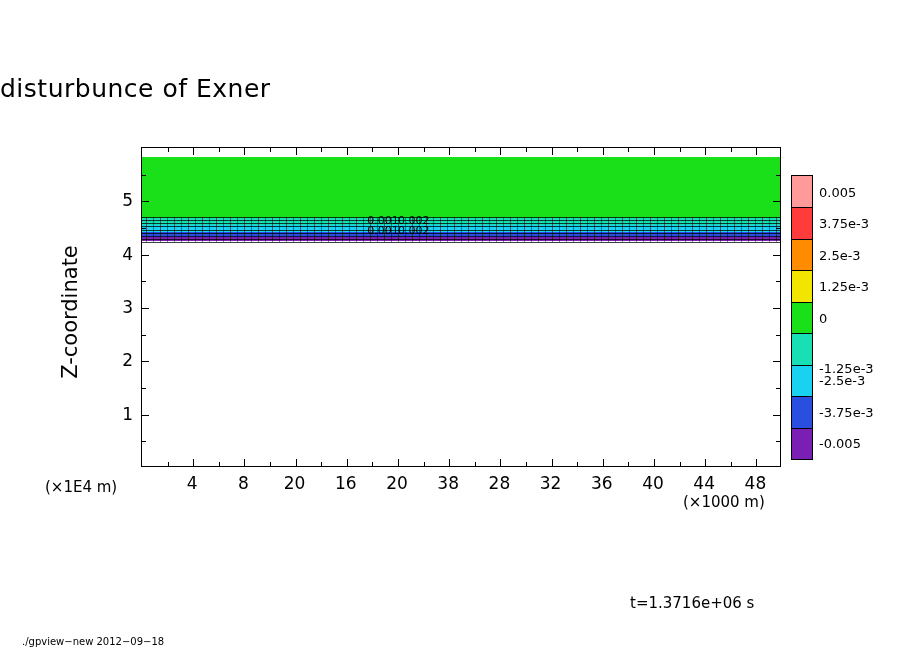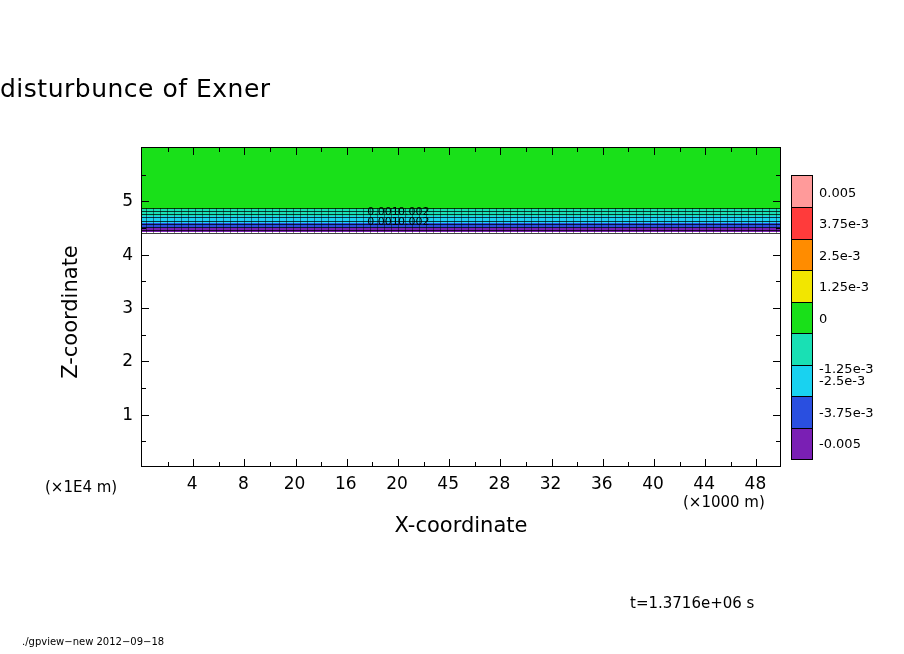--- a/index.html
+++ b/index.html
@@ -32,21 +32,21 @@
     left: 141px; top: 147px;
     width: 640px; height: 320px;
     border: 1.5px solid #000;
     box-sizing: border-box;
     background: #ffffff;
     overflow: hidden;
   }
   
   #field {
     position: absolute;
-    left: 0; top: 0;
+    left: 0; top: 9px;
     width: 100%;
     height: 100%;
     text-align: center;
   }
   .band { position: absolute; left: 0; width: 100%; }
 
   
   .hatch {
     position: absolute;
     left: 0; width: 100%;
@@ -354,21 +354,20 @@
       <div class="tick-y" style="top: 186.667px; width: 4px;"></div>
       <div class="tick-y-right" style="top: 186.667px; width: 4px;"></div>
       <div class="tick-y" style="top: 133.333px; width: 4px;"></div>
       <div class="tick-y-right" style="top: 133.333px; width: 4px;"></div>
       <div class="tick-y" style="top: 80px; width: 4px;"></div>
       <div class="tick-y-right" style="top: 80px; width: 4px;"></div>
       <div class="tick-y" style="top: 26.6667px; width: 4px;"></div>
       <div class="tick-y-right" style="top: 26.6667px; width: 4px;"></div>
     </div>
 
-  <div id="xaxis-name" class="abs">X-coordinate</div>
   <div id="yaxis-name" class="abs">Z-coordinate</div>
   <div id="xunit-left" class="abs">(×1E4 m)</div>
   <div id="xunit-right" class="abs">(×1000 m)</div>
 
   <div id="colorbar-box" class="abs">
       <div class="cb-seg" style="height: 31.4444px; background: rgb(255, 154, 154);"></div>
       <div class="cb-seg" style="height: 31.4444px; background: rgb(255, 59, 59);"></div>
       <div class="cb-seg" style="height: 31.4444px; background: rgb(255, 140, 0);"></div>
       <div class="cb-seg" style="height: 31.4444px; background: rgb(242, 230, 0);"></div>
       <div class="cb-seg" style="height: 31.4444px; background: rgb(25, 224, 25);"></div>
@@ -398,21 +397,21 @@
     </div>
 
   <div id="time-text" class="abs">t=1.3716e+06 s</div>
   <div id="footer-left" class="abs">./gpview−new  2012−09−18</div>
 
 <div class="xlabel-txt" style="left: 192.2px; top: 473px;">4</div>
     <div class="xlabel-txt" style="left: 243.4px; top: 473px;">8</div>
     <div class="xlabel-txt" style="left: 294.6px; top: 473px;">20</div>
     <div class="xlabel-txt" style="left: 345.8px; top: 473px;">16</div>
     <div class="xlabel-txt" style="left: 397px; top: 473px;">20</div>
-    <div class="xlabel-txt" style="left: 448.2px; top: 473px;">45</div>
+    <div class="xlabel-txt" style="left: 448.2px; top: 473px;">38</div>
     <div class="xlabel-txt" style="left: 499.4px; top: 473px;">28</div>
     <div class="xlabel-txt" style="left: 550.6px; top: 473px;">32</div>
     <div class="xlabel-txt" style="left: 601.8px; top: 473px;">36</div>
     <div class="xlabel-txt" style="left: 653px; top: 473px;">40</div>
     <div class="xlabel-txt" style="left: 704.2px; top: 473px;">44</div>
     <div class="xlabel-txt" style="left: 755.4px; top: 473px;">48</div>
     <div class="ylabel-txt" style="left: 109px; width: 24px; top: 413.667px;">1</div>
     <div class="ylabel-txt" style="left: 109px; width: 24px; top: 360.333px;">2</div>
     <div class="ylabel-txt" style="left: 109px; width: 24px; top: 307px;">3</div>
     <div class="ylabel-txt" style="left: 109px; width: 24px; top: 253.667px;">4</div>

